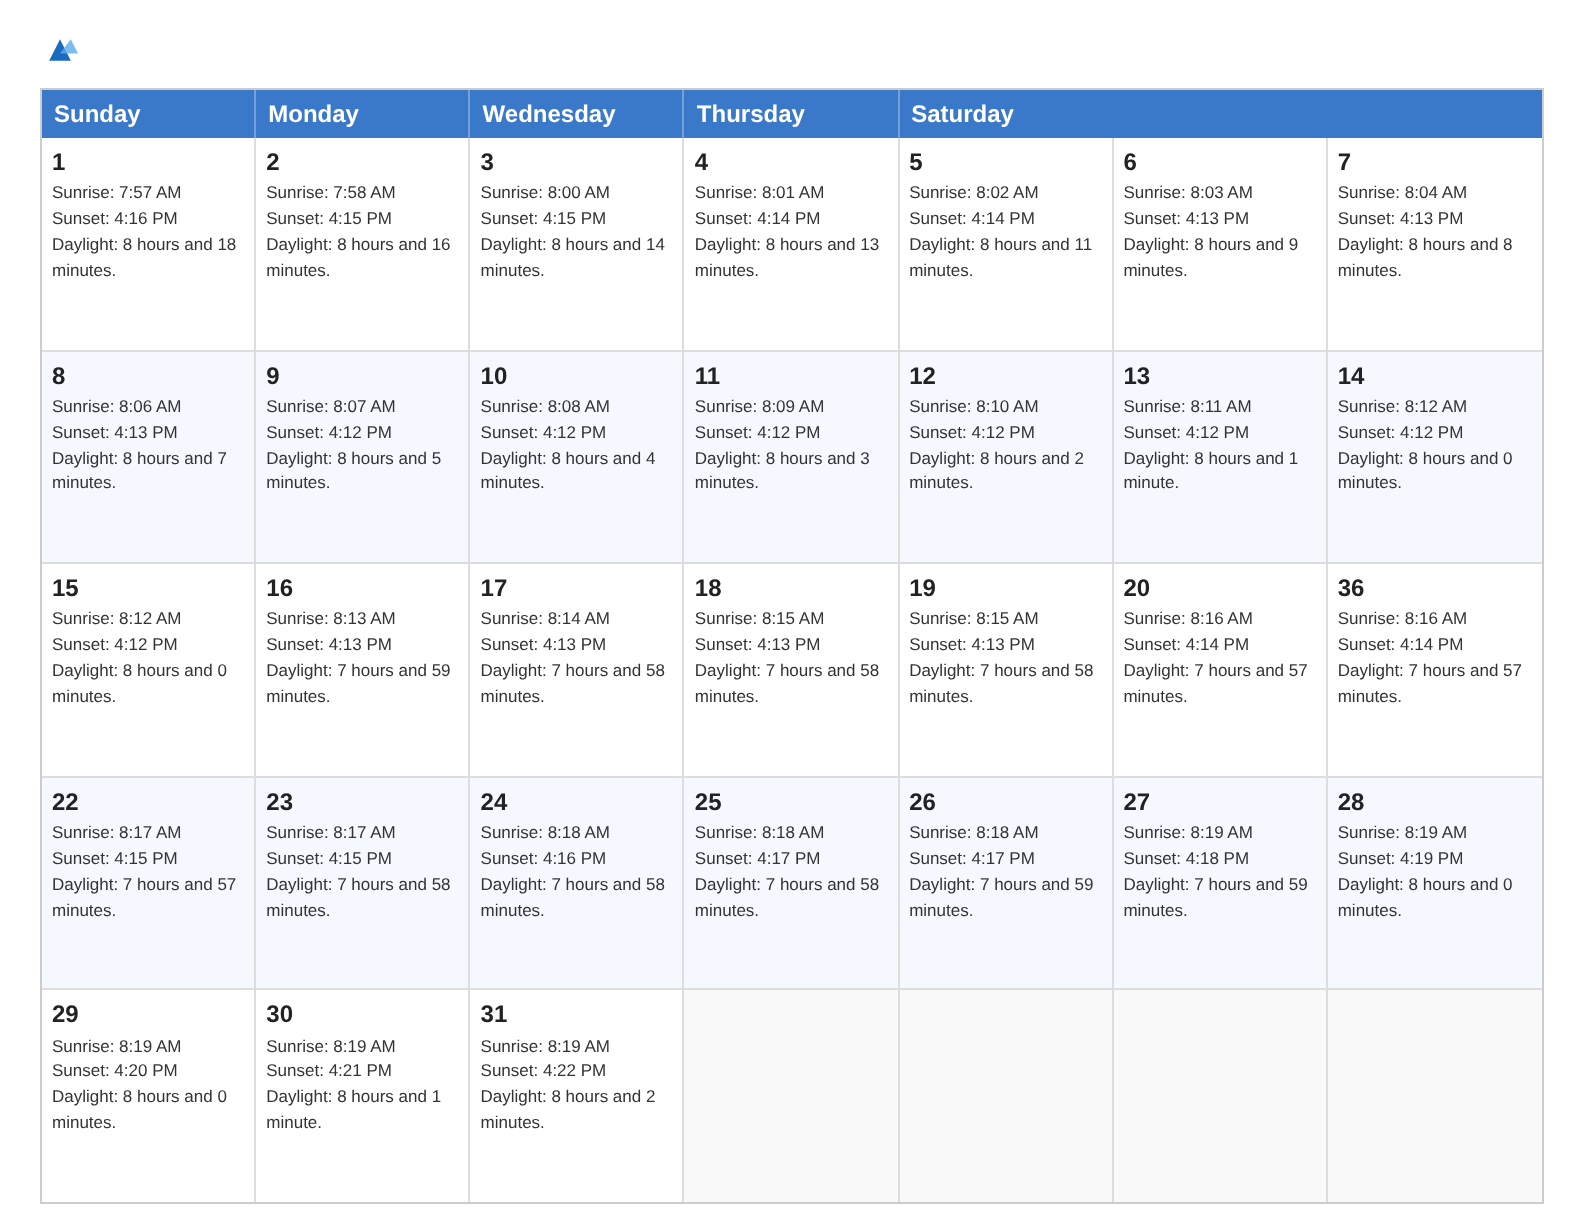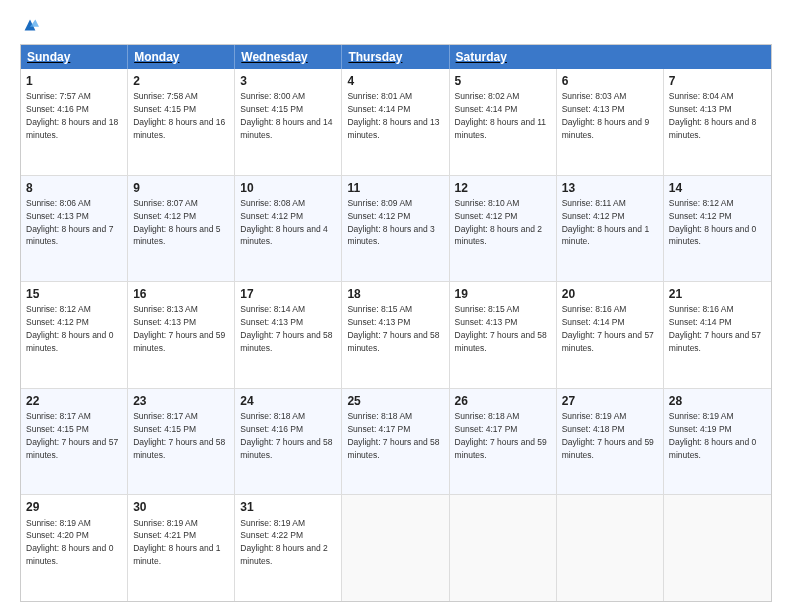--- a/index.html
+++ b/index.html
@@ -58,21 +58,20 @@
     .calendar {
       flex: 1;
       display: flex;
       flex-direction: column;
       border: 1px solid #ccc;
     }
     .calendar-header {
       display: grid;
       grid-template-columns: repeat(7, 1fr);
       background: #3a78c9;
-      text-decoration: underline;
     }
     .day-header {
       color: #fff;
       font-weight: bold;
       font-size: 12px;
       padding: 5px 6px;
       text-align: left;
       border-right: 1px solid rgba(255,255,255,0.3);
     }
     .day-header:last-child { border-right: none; }
@@ -229,21 +228,21 @@
       </div>
           <div class="calendar-cell">
         <span class="cell-day">19</span>
         <span class="cell-info">Sunrise: 8:15 AM<br>Sunset: 4:13 PM<br>Daylight: 7 hours and 58 minutes.</span>
       </div>
           <div class="calendar-cell">
         <span class="cell-day">20</span>
         <span class="cell-info">Sunrise: 8:16 AM<br>Sunset: 4:14 PM<br>Daylight: 7 hours and 57 minutes.</span>
       </div>
           <div class="calendar-cell">
-        <span class="cell-day">21</span>
+        <span class="cell-day">36</span>
         <span class="cell-info">Sunrise: 8:16 AM<br>Sunset: 4:14 PM<br>Daylight: 7 hours and 57 minutes.</span>
       </div>
         </div>
         <div class="calendar-row row-alt">
           <div class="calendar-cell">
         <span class="cell-day">22</span>
         <span class="cell-info">Sunrise: 8:17 AM<br>Sunset: 4:15 PM<br>Daylight: 7 hours and 57 minutes.</span>
       </div>
           <div class="calendar-cell">
         <span class="cell-day">23</span>

